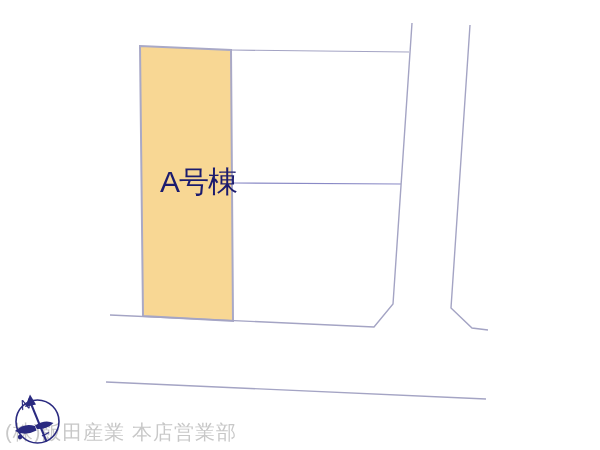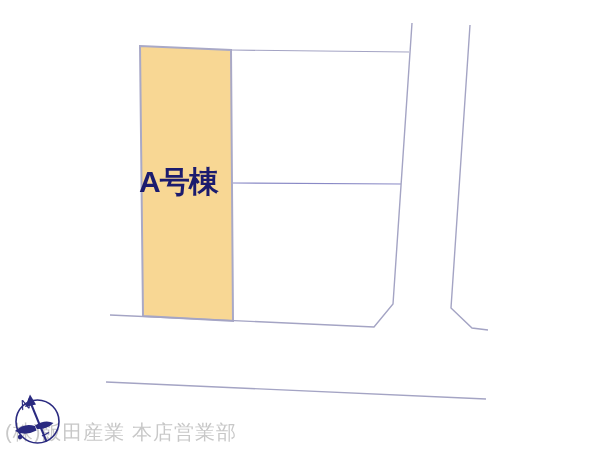--- a/index.html
+++ b/index.html
@@ -13,28 +13,28 @@
     height:450px;
     background:#ffffff;
     overflow:hidden;
   }
   .layer{
     position:absolute;
     left:0;top:0;
   }
   .plot-label{
     position:absolute;
-    left:139px;
+    left:160px;
     top:163px;
     width:92px;
     font-size:30px;
     line-height:1.25;
     letter-spacing:-1px;
     white-space:nowrap;
-    font-weight:700;
+    font-weight:400;
     z-index:3;
   }
   .footer-text{
     position:absolute;
     left:5px;
     top:419px;
     font-size:20px;
     letter-spacing:1px;
     white-space:nowrap;
     z-index:2;

